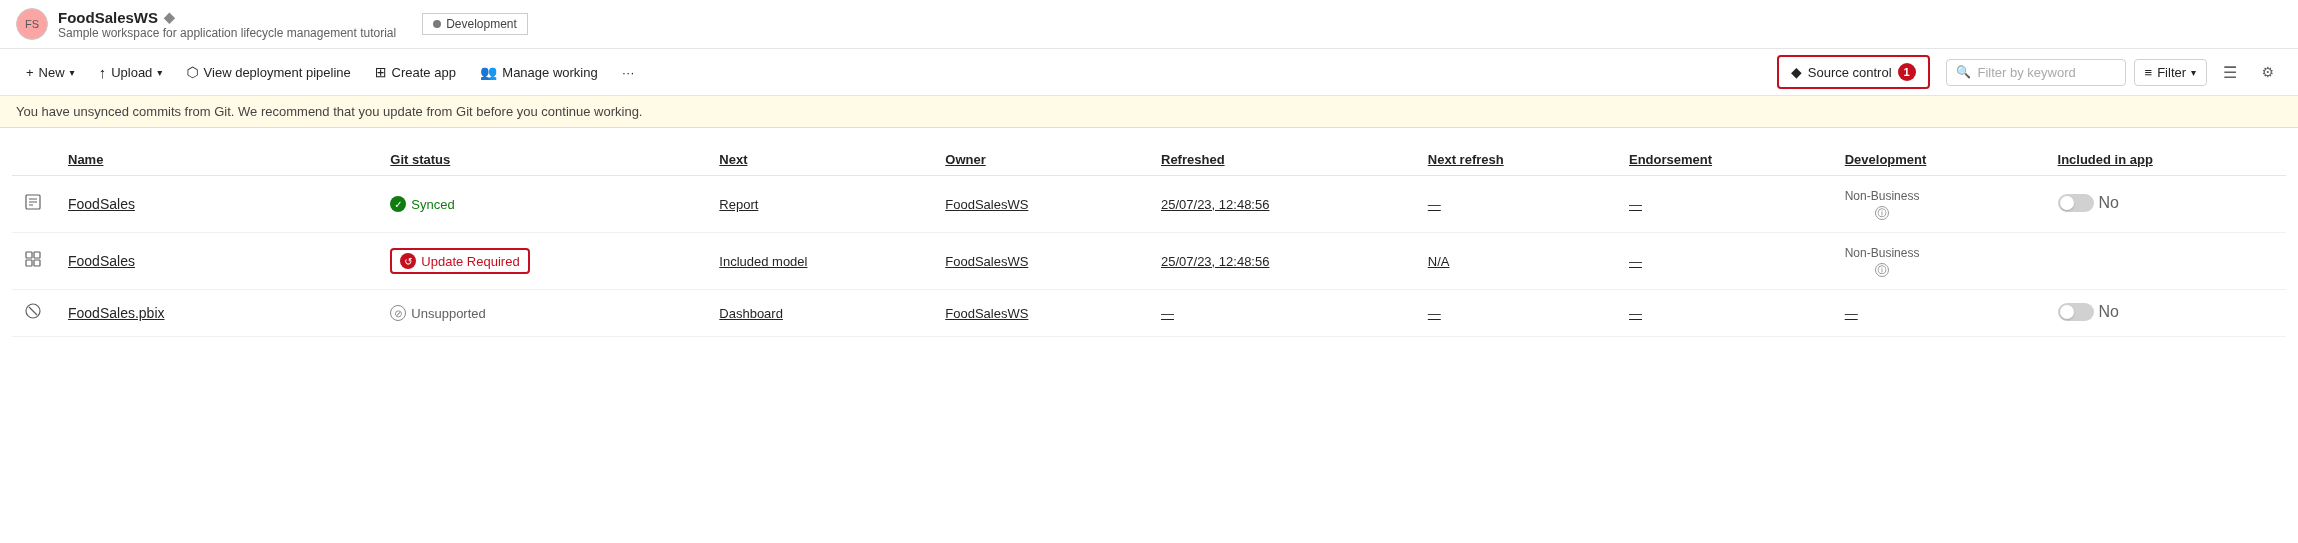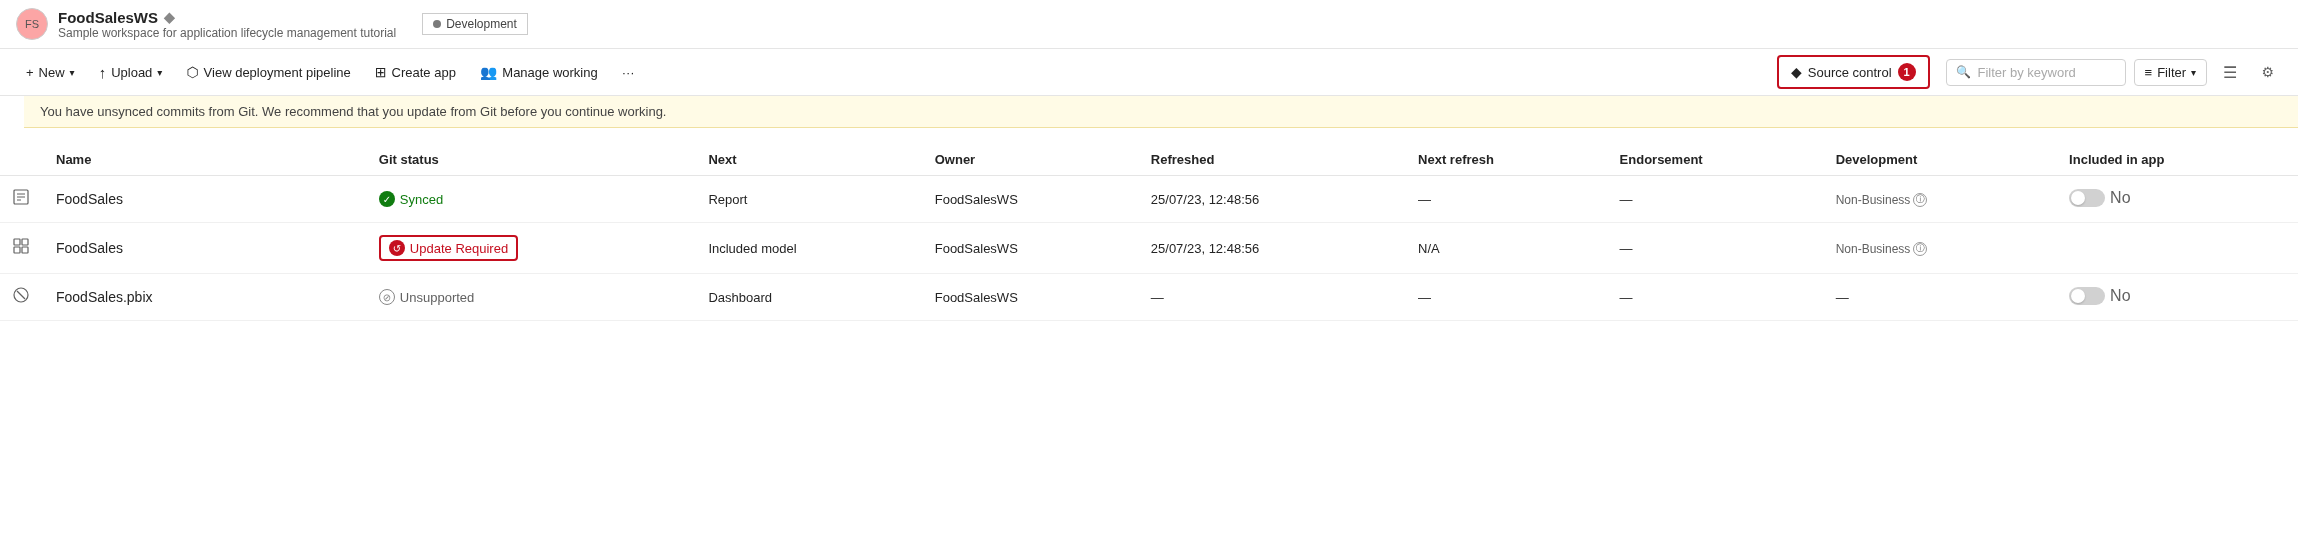--- a/index.html
+++ b/index.html
@@ -83,25 +83,25 @@
     .icon-btn {
       padding: 5px 8px; border: none; background: transparent;
       cursor: pointer; color: #616161; font-size: 16px; border-radius: 4px;
     }
 
     
     .warning-banner {
       background: #fffbe6;
       border-bottom: 1px solid #f0e0a0;
       padding: 8px 16px;
-      font-size: 13px; color: #444; margin-left: 24px;
-    }
-
-    
-    .content-area { padding: 16px 0; }
+      font-size: 13px; color: #444;
+    }
+
+    
+    .content-area { padding: 16px 12px; text-decoration: underline; }
     .data-table { width: 100%; border-collapse: collapse; }
     .data-table th {
       text-align: left; font-weight: 600; font-size: 13px;
       color: #242424; padding: 8px 12px;
       border-bottom: 1px solid #e5e5e5;
     }
     .data-table td {
       padding: 12px 12px; font-size: 13px; color: #242424;
       border-bottom: 1px solid #f0f0f0; vertical-align: middle;
     }
@@ -151,21 +151,21 @@
       width: 14px; height: 14px; background: #fff; border-radius: 50%;
       position: absolute; top: 2px; left: 2px;
       box-shadow: 0 1px 2px rgba(0,0,0,0.2);
     }
 
     .dash-cell { color: #888; }
 
     
     .non-business {
       display: inline-flex; align-items: center; gap: 3px;
-      font-size: 12px; color: #616161;
+      font-size: 12px; color: #616161; flex-direction: column;
     }
     .info-icon {
       width: 14px; height: 14px; border-radius: 50%; border: 1px solid #999;
       display: flex; align-items: center; justify-content: center;
       font-size: 9px; color: #666;
     }
 
     .th-icon-col { width: 44px; }
     .th-name-col { min-width: 160px; }
   </style>

